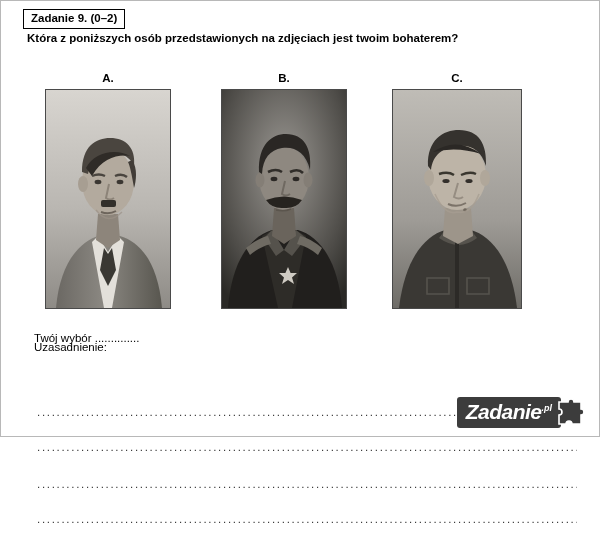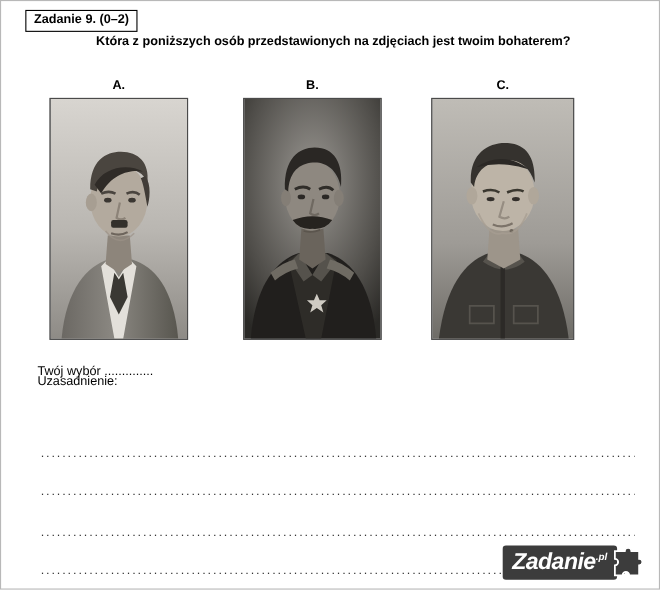--- a/index.html
+++ b/index.html
@@ -10,21 +10,21 @@
     width: 600px;
     height: 537px;
     background: #ffffff;
     font-family: "Liberation Sans", sans-serif;
     color: #000000;
     overflow: hidden;
   }
   .page {
     position: relative;
     width: 600px;
-    height: 536px;
+    height: 437px;
     box-sizing: border-box;
     border: 1px solid #b8b8b8;
     background: #ffffff;
   }
   .task-header {
     position: absolute;
     left: 22px;
     top: 8px;
     border: 1px solid #000;
     padding: 2px 7px 3px 7px;
@@ -34,21 +34,20 @@
     background: #fff;
   }
   .question {
     position: absolute;
     left: 26px;
     top: 30px;
     width: 552px;
     font-size: 11.5px;
     font-weight: bold;
     line-height: 1.35;
-    text-align: center;
   }
   .photos {
     position: absolute;
     left: 26px;
     top: 70px;
     width: 552px;
     height: 245px;
   }
   .photo-block {
     position: absolute;

